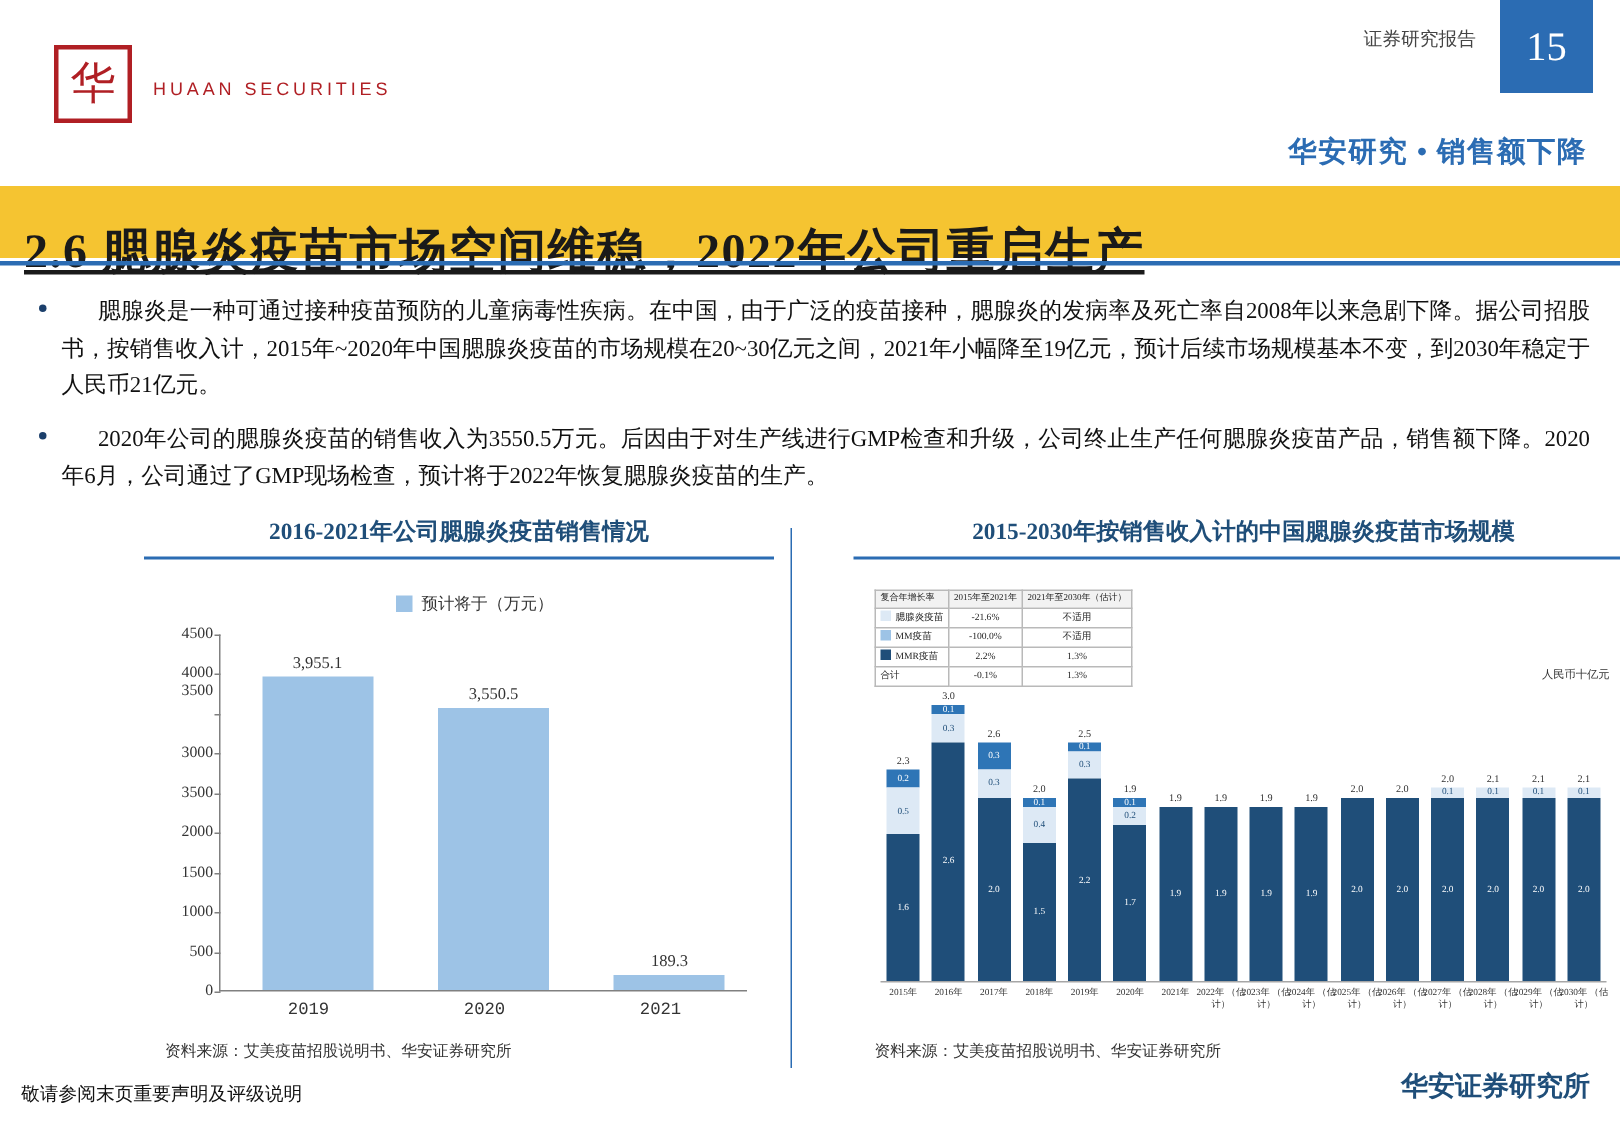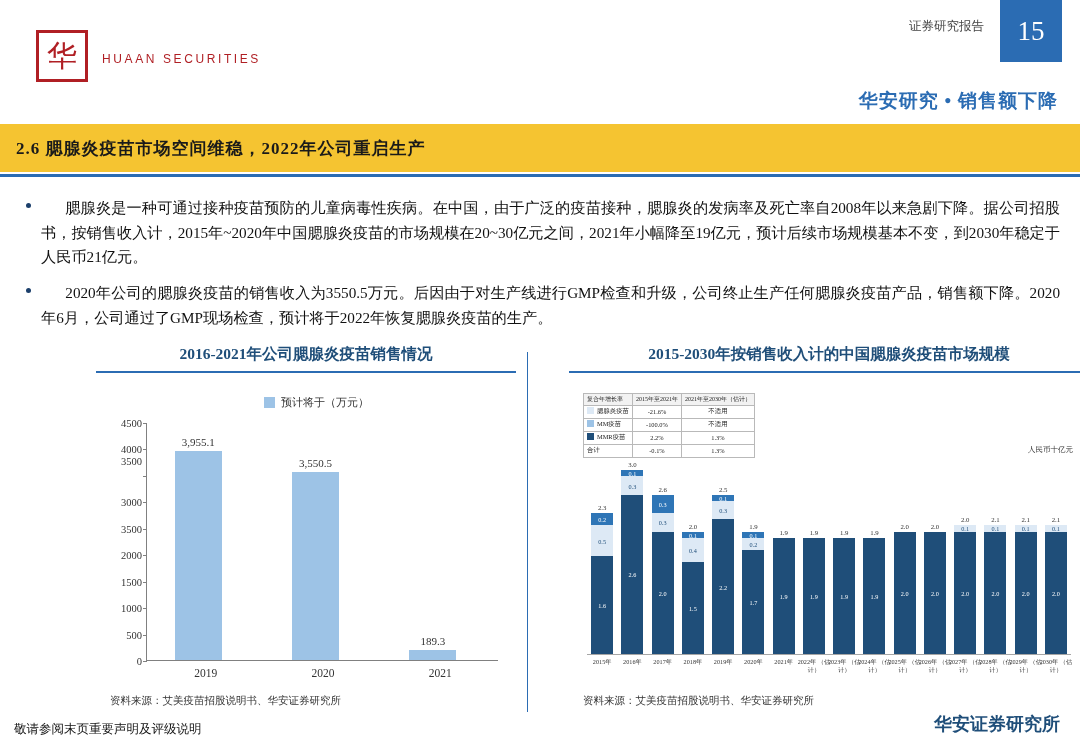--- a/index.html
+++ b/index.html
@@ -57,24 +57,25 @@
     font-family: "Liberation Serif", serif;
     letter-spacing: 1px;
   }
 
   
   .title-bar {
     position: absolute; top: 124px; left: 0; width: 1080px; height: 48px;
     background: #f5c431;
   }
   .title-bar .title-text {
-    position: absolute; left: 16px; top: 13px;
-    font-size: 17px; color: #1a1a1a;
+    position: absolute; left: 16px; top: 22px;
+    font-size: 32px; color: #1a1a1a;
     font-family: "Liberation Serif", serif; font-weight: bold;
     letter-spacing: 1px;
+    text-decoration: underline;
   }
   .title-underline {
     position: absolute; top: 174px; left: 0; width: 1080px; height: 3px;
     background: #2b6cb3;
   }
 
   
   .bullets {
     position: absolute; top: 196px; left: 26px; width: 1034px;
   }
@@ -135,34 +136,34 @@
   .lc-ytick {
     position: absolute; right: 100%; transform: translateY(-50%);
     padding-right: 5px;
     font-size: 10.5px; color: #333; white-space: nowrap;
     font-family: "Liberation Serif", serif;
   }
   .lc-tickmark {
     position: absolute; right: 100%; width: 4px; height: 1px; background: #808080;
   }
   .lc-bar {
-    position: absolute; bottom: 0; width: 47px;
+    position: absolute; bottom: 0; width: 74px;
     background: #9dc3e6;
   }
   .lc-bar .val {
     position: absolute; bottom: 100%; left: 50%; transform: translateX(-50%);
     margin-bottom: 3px;
     font-size: 11px; color: #333; white-space: nowrap;
     font-family: "Liberation Serif", serif;
   }
   .lc-xlab {
     position: absolute; top: 100%; margin-top: 7px;
     transform: translateX(-50%);
     font-size: 11.5px; color: #333;
-    font-family: Liberation Serif, serif;
+    font-family: Liberation Mono, monospace;
   }
 
   
   .rc { position: relative; width: 100%; height: 330px; margin-top: 6px; }
 
   .rc-table {
     position: absolute; left: 14px; top: 14px;
     border-collapse: collapse;
     font-size: 6.4px; color: #222;
     font-family: "Liberation Serif", serif;

